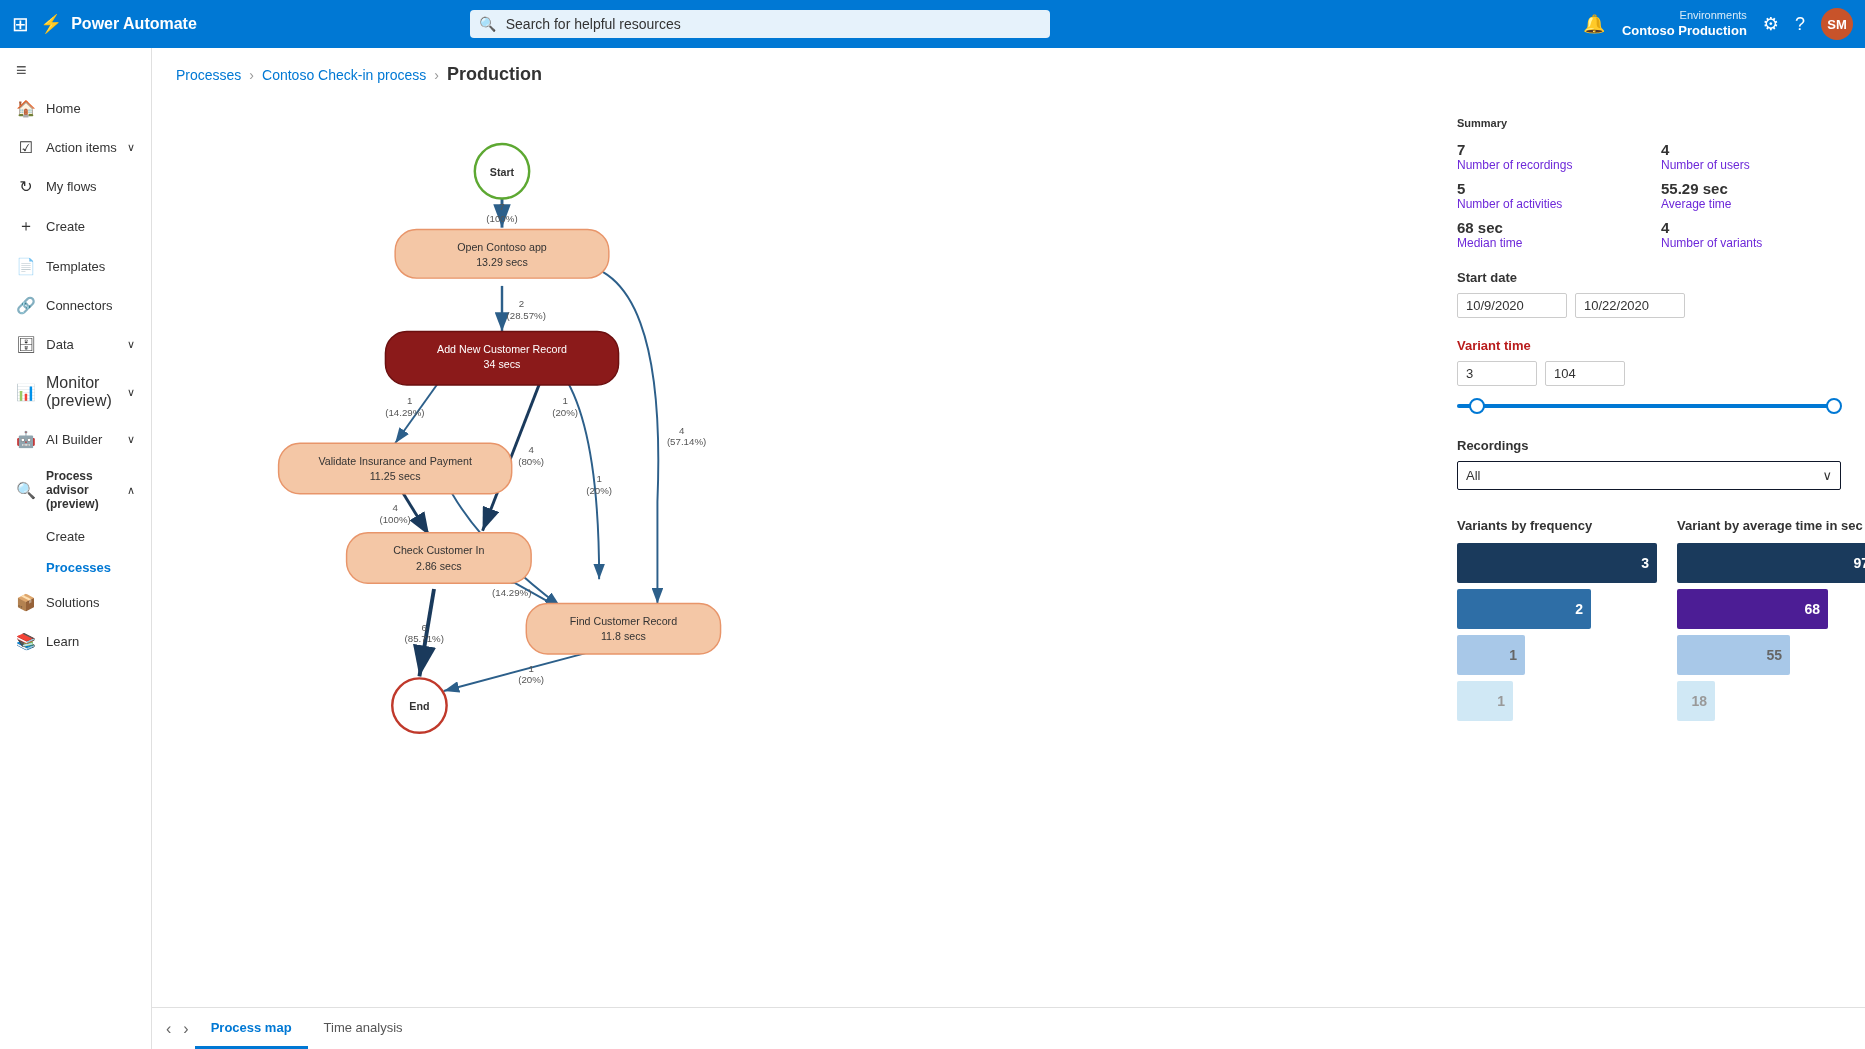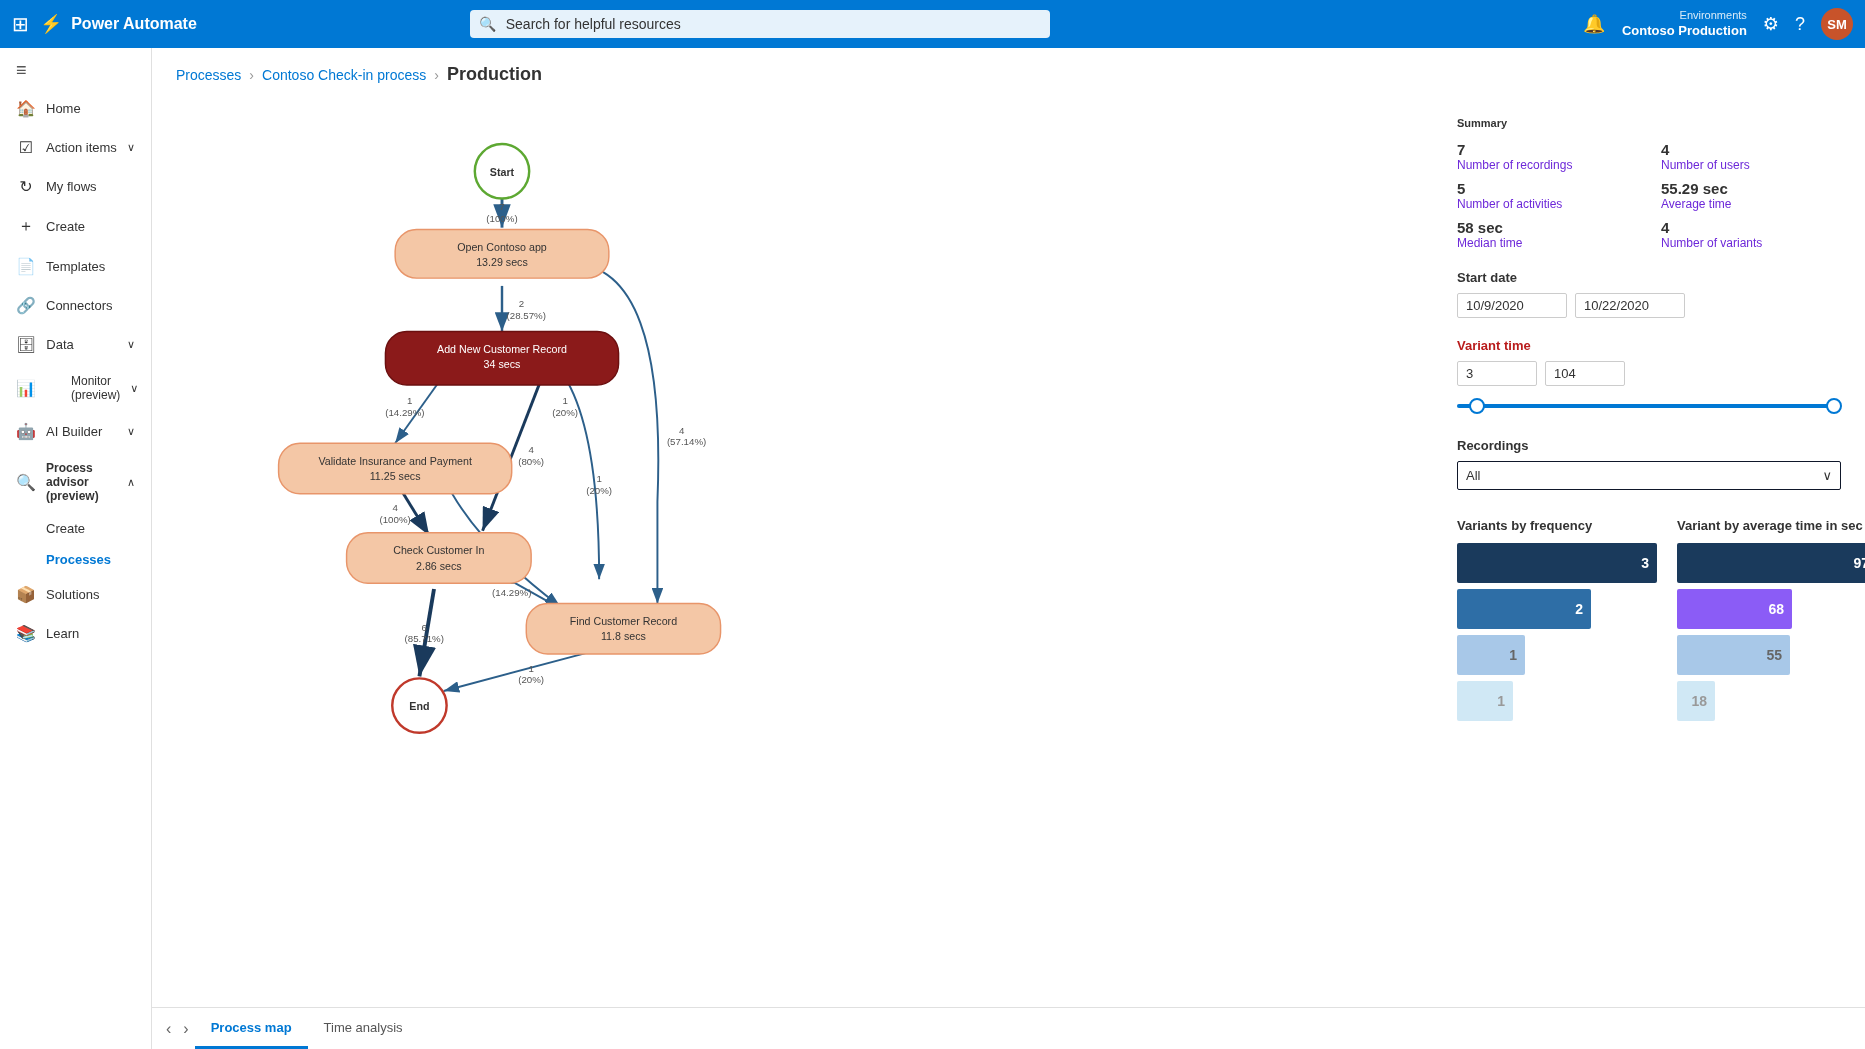--- a/index.html
+++ b/index.html
@@ -401,21 +401,21 @@
     </div>
 
     <div class="sidebar-item">
       <span class="sidebar-icon">🗄</span>
       <span>Data</span>
       <span class="sidebar-chevron">∨</span>
     </div>
 
     <div class="sidebar-item">
       <span class="sidebar-icon">📊</span>
-      <span style="font-size:12px;margin-left:25px;">Monitor (preview)</span>
+      <span style="font-size:16px;">Monitor (preview)</span>
       <span class="sidebar-chevron">∨</span>
     </div>
 
     <div class="sidebar-item">
       <span class="sidebar-icon">🤖</span>
       <span>AI Builder</span>
       <span class="sidebar-chevron">∨</span>
     </div>
 
     <div class="sidebar-item">
@@ -557,21 +557,21 @@
             </div>
             <div>
               <div class="summary-val">5</div>
               <div class="summary-lbl">Number of activities</div>
             </div>
             <div>
               <div class="summary-val">55.29 sec</div>
               <div class="summary-lbl">Average time</div>
             </div>
             <div>
-              <div class="summary-val">58 sec</div>
+              <div class="summary-val">68 sec</div>
               <div class="summary-lbl">Median time</div>
             </div>
             <div>
               <div class="summary-val">4</div>
               <div class="summary-lbl">Number of variants</div>
             </div>
           </div>
         </div>
 
         <div class="date-section">
@@ -625,21 +625,21 @@
             </div>
           </div>
 
           <div class="chart-section">
             <div class="chart-title">Variant by average time in sec</div>
             <div class="bar-chart">
               <div class="bar-row">
                 <div class="bar-bg" style="width:200px; background:#1a3a5c;">97</div>
               </div>
               <div class="bar-row">
-                <div class="bar-bg" style="width:115px; background:#8b5cf6;">68</div>
+                <div class="bar-bg" style="width:151px; background:#4c1d95;">68</div>
               </div>
               <div class="bar-row">
                 <div class="bar-bg" style="width:113px; background:#a8c8e8; color:#666;">55</div>
               </div>
               <div class="bar-row">
                 <div class="bar-bg" style="width:38px; background:#d0e8f5; color:#999;">18</div>
               </div>
             </div>
           </div>
         </div>

